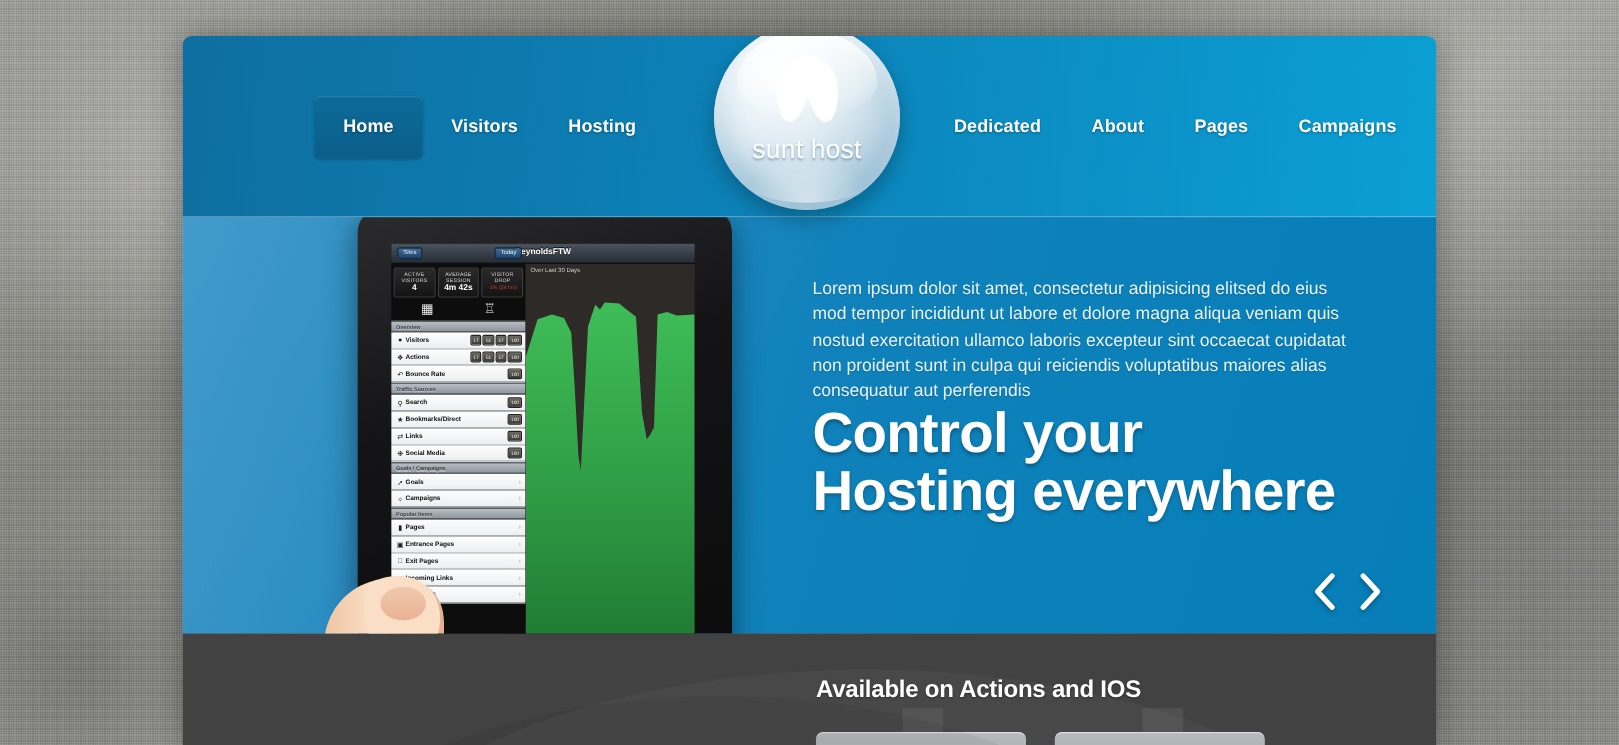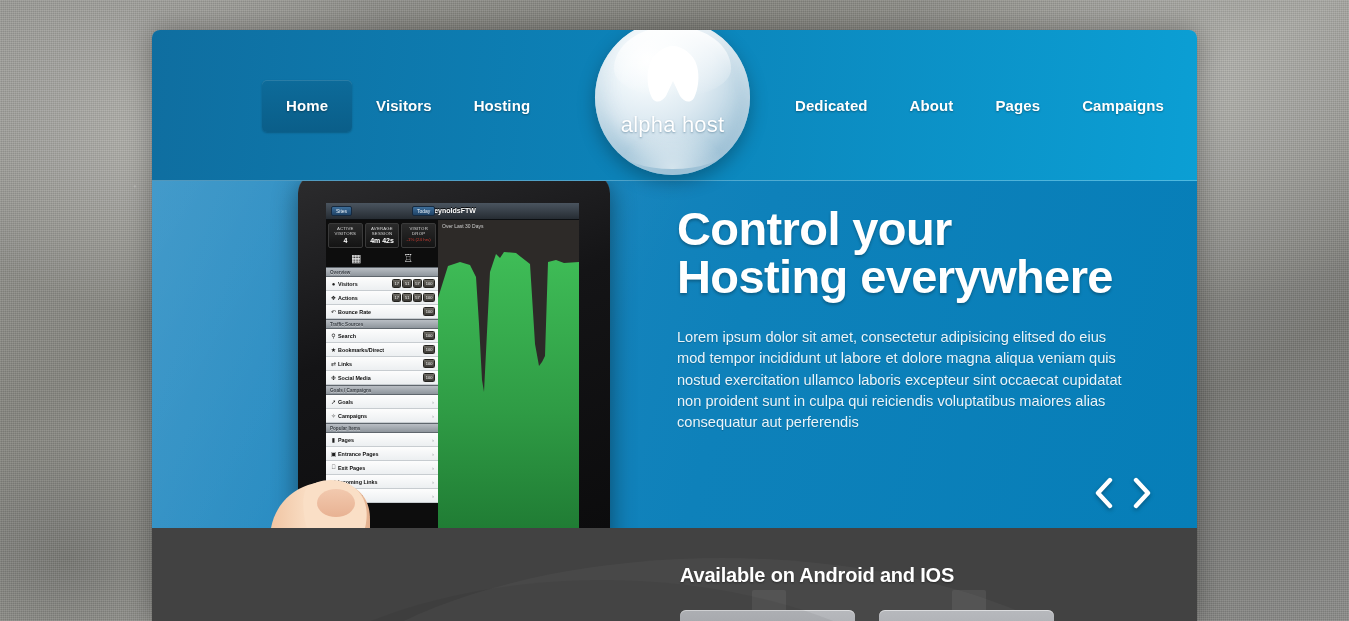--- a/index.html
+++ b/index.html
@@ -403,21 +403,21 @@
         <div class="nav-item">Pages</div>
         <div class="nav-item">Campaigns</div>
       </div>
 
       <div id="logo">
         <div class="gloss-top"></div>
         <div class="gloss-bot"></div>
         <svg class="mark" viewBox="0 0 62 58">
           <path d="M31 0 C40 0 52 8 55 20 C58 31 56 44 52 52 C48 58 42 56 38 50 L31 35 L24 50 C20 56 14 58 10 52 C6 44 4 31 7 20 C10 8 22 0 31 0 Z" fill="#ffffff"></path>
         </svg>
-        <div class="logo-text">alpha host</div>
+        <div class="logo-text">sunt host</div>
       </div>
     </div>
 
     <div id="hero">
 
       <div id="device">
         <div id="tablet-body"></div>
 
         <div id="tablet-screen">
 
@@ -584,39 +584,39 @@
           </defs>
           <path d="M30 230 L30 120 C30 96 44 74 68 66 C86 60 104 62 116 70 C126 77 130 88 130 100 L130 230 Z" fill="url(#skin)"></path>
           <path d="M66 70 C78 58 104 58 116 70 C126 79 128 92 126 104 C124 120 112 128 96 128 C80 128 68 118 65 102 C63 90 62 78 66 70 Z" fill="#fadfc6"></path>
           <ellipse cx="96" cy="84" rx="19" ry="14" fill="url(#nail)"></ellipse>
           <path d="M34 150 C48 142 66 142 80 150" stroke="#dfb08d" stroke-width="2" fill="none" opacity=".7"></path>
           <path d="M36 190 C50 182 68 182 82 190" stroke="#dfb08d" stroke-width="2" fill="none" opacity=".55"></path>
         </svg>
       </div>
 
       <div id="hero-copy">
+        <div id="hero-text">Lorem ipsum dolor sit amet, consectetur adipisicing elitsed do eius mod tempor incididunt ut labore et dolore magna aliqua veniam quis nostud exercitation ullamco laboris excepteur sint occaecat cupidatat non proident sunt in culpa qui reiciendis voluptatibus maiores alias consequatur aut perferendis</div>
         <div id="hero-title">
           <span>Control your</span><br>
           <span>Hosting everywhere</span>
         </div>
-        <div id="hero-text">Lorem ipsum dolor sit amet, consectetur adipisicing elitsed do eius mod tempor incididunt ut labore et dolore magna aliqua veniam quis nostud exercitation ullamco laboris excepteur sint occaecat cupidatat non proident sunt in culpa qui reiciendis voluptatibus maiores alias consequatur aut perferendis</div>
       </div>
 
       <div id="hero-arrows">
         <svg class="arrow" viewBox="0 0 26 34">
           <path d="M19 4 L7 17 L19 30" stroke="#ffffff" stroke-width="4.4" fill="none" stroke-linecap="round" stroke-linejoin="round"></path>
         </svg>
         <svg class="arrow" viewBox="0 0 26 34">
           <path d="M7 4 L19 17 L7 30" stroke="#ffffff" stroke-width="4.4" fill="none" stroke-linecap="round" stroke-linejoin="round"></path>
         </svg>
       </div>
     </div>
 
     <div id="dark">
-      <div id="dark-title">Available on Android and IOS</div>
+      <div id="dark-title">Available on Actions and IOS</div>
       <div class="store-tick a"></div>
       <div class="store-tick b"></div>
       <div class="store-btn a"></div>
       <div class="store-btn b"></div>
     </div>
 
   </div>
 </div>
 
 </body></html>

